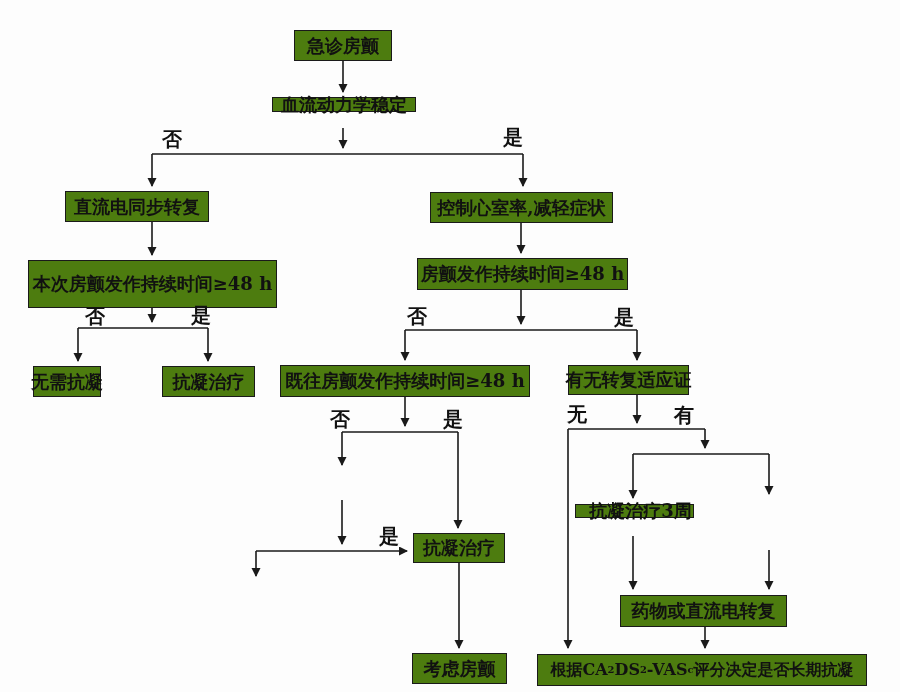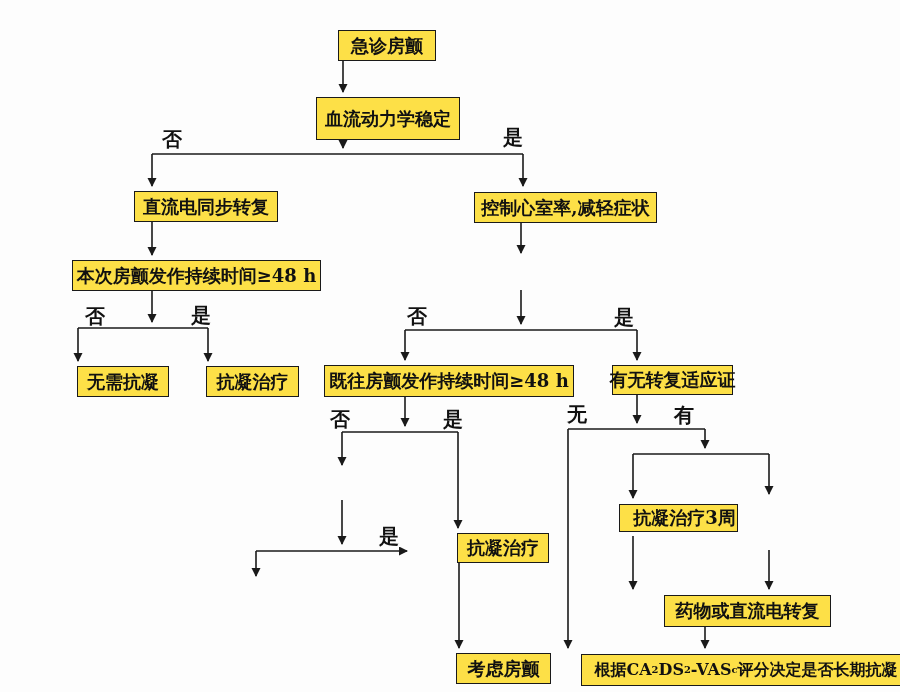--- a/index.html
+++ b/index.html
@@ -2,47 +2,47 @@
 <html><head>
 <meta charset="utf-8">
 <style>
   html,body{margin:0;padding:0;background:#ffffff;}
   #stage{
     position:relative;width:900px;height:692px;background:#fdfdfd;overflow:hidden;
     font-family:"DejaVu Serif","Liberation Serif",serif;color:#111;
   }
   #wires{position:absolute;left:0;top:0;width:900px;height:692px;}
   .node{
-    position:absolute;box-sizing:border-box;border:1.5px solid #1a1a1a;background:#fde047;
+    position:absolute;box-sizing:border-box;border:1.5px solid #1a1a1a;background:#4d7c0f;
     display:flex;align-items:center;justify-content:center;
-    font-weight:bold;font-size:18px;white-space:nowrap;line-height:1.1;z-index:2;margin-left:44px;
+    font-weight:bold;font-size:18px;white-space:nowrap;line-height:1.1;z-index:2;
   }
   .node .twoline{display:block;text-align:center;}
   .node .twoline span{display:block;line-height:23px;}
   .lbl{
     position:absolute;transform:translate(-50%,-50%);
     font-weight:bold;font-size:20px;z-index:3;white-space:nowrap;
   }
   sub{font-size:0.62em;line-height:0;}
   
   #n-emergency   {left:294px;top:30px;width:98px;height:31px;}
-  #n-hemo        {left:272px;top:97px;width:144px;height:43px;}
-  #n-dc          {left:90px;top:191px;width:144px;height:31px;}
-  #n-cur48       {left:28px;top:260px;width:249px;height:31px;}
-  #n-noac        {left:33px;top:366px;width:92px;height:31px;}
+  #n-hemo        {left:272px;top:97px;width:144px;height:15px;}
+  #n-dc          {left:65px;top:191px;width:144px;height:31px;}
+  #n-cur48       {left:28px;top:260px;width:249px;height:48px;}
+  #n-noac        {left:33px;top:366px;width:68px;height:31px;}
   #n-acleft      {left:162px;top:366px;width:93px;height:31px;}
   #n-rate        {left:430px;top:192px;width:183px;height:31px;}
   #n-af48        {left:417px;top:258px;width:211px;height:32px;}
   #n-prev48      {left:280px;top:365px;width:250px;height:32px;}
   #n-indic       {left:568px;top:365px;width:121px;height:30px;}
   #n-cur24       {left:237px;top:470px;width:213px;height:30px;}
   #n-wait        {left:192px;top:581px;width:128px;height:29px;}
   #n-acmid       {left:413px;top:533px;width:92px;height:30px;}
   #n-consider    {left:412px;top:653px;width:95px;height:31px;}
-  #n-ac3w        {left:575px;top:504px;width:119px;height:28px;padding-left:12px;}
+  #n-ac3w        {left:575px;top:504px;width:119px;height:14px;padding-left:12px;}
   #n-tee         {left:705px;top:500px;width:166px;height:50px;}
   #n-drugdc     {left:620px;top:595px;width:167px;height:32px;}
   #n-chads       {left:537px;top:654px;width:330px;height:32px;font-size:16px;}
   
   #l-hemo-no   {left:172px;top:139px;}
   #l-hemo-yes  {left:513px;top:137px;}
   #l-cur48-no  {left:95px;top:316px;}
   #l-cur48-yes {left:201px;top:315px;}
   #l-af48-no   {left:417px;top:316px;}
   #l-af48-yes  {left:624px;top:317px;}
@@ -100,20 +100,21 @@
     </g>
   </svg>
 
   <div class="node" id="n-emergency">急诊房颤</div>
   <div class="node" id="n-hemo">血流动力学稳定</div>
   <div class="node" id="n-dc">直流电同步转复</div>
   <div class="node" id="n-cur48">本次房颤发作持续时间≥48 h</div>
   <div class="node" id="n-noac">无需抗凝</div>
   <div class="node" id="n-acleft">抗凝治疗</div>
   <div class="node" id="n-rate">控制心室率,减轻症状</div>
+  <div class="node" id="n-af48">房颤发作持续时间≥48 h</div>
   <div class="node" id="n-prev48">既往房颤发作持续时间≥48 h</div>
   <div class="node" id="n-indic">有无转复适应证</div>
   <div class="node" id="n-acmid">抗凝治疗</div>
   <div class="node" id="n-consider">考虑房颤</div>
   <div class="node" id="n-ac3w">抗凝治疗3周</div>
 
 
   <div class="node" id="n-drugdc">药物或直流电转复</div>
 
   <div class="node" id="n-chads">

